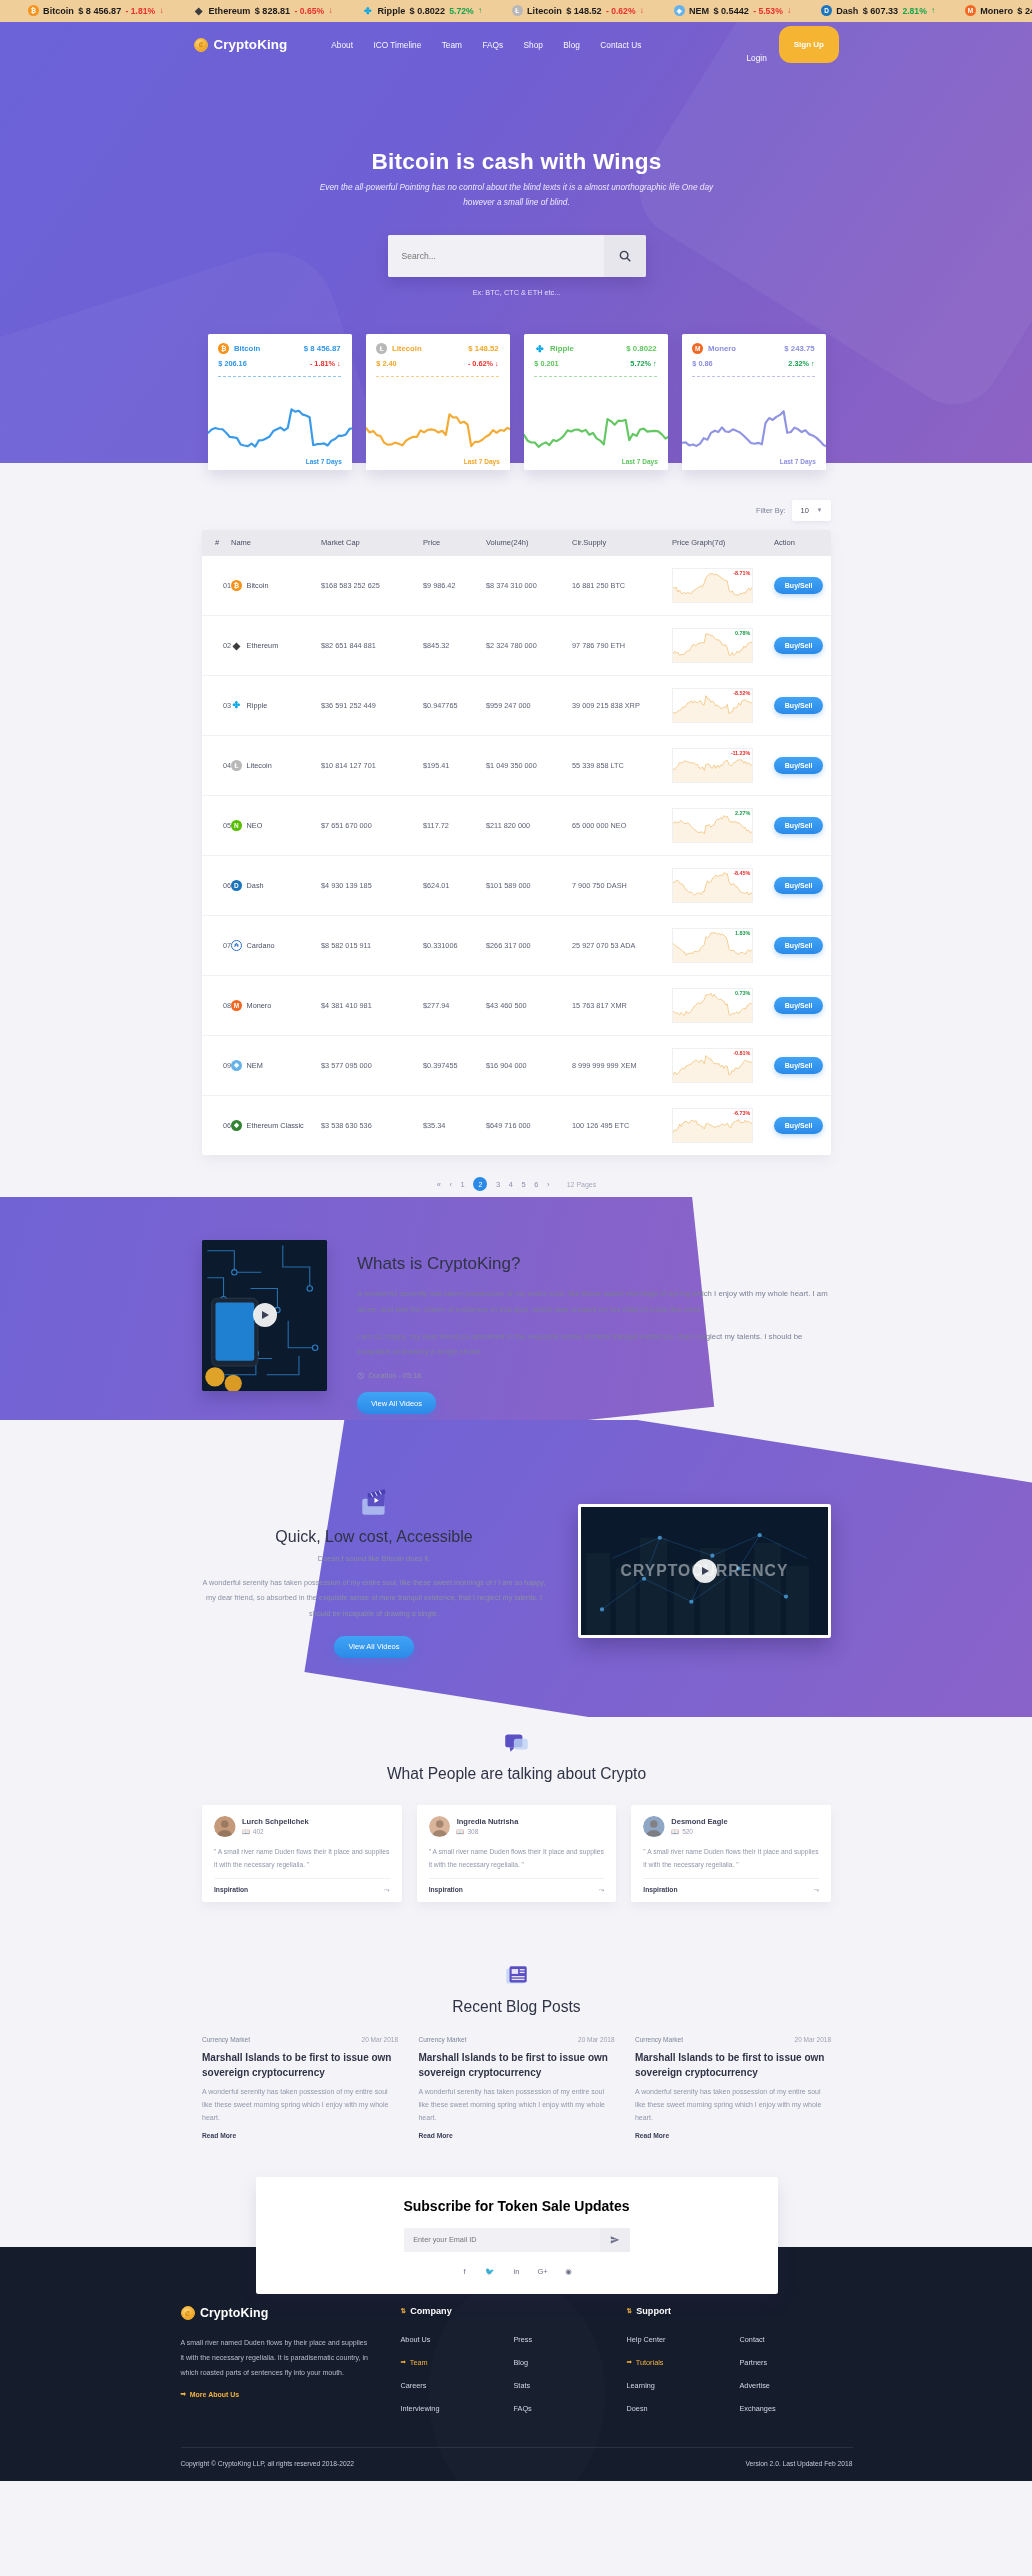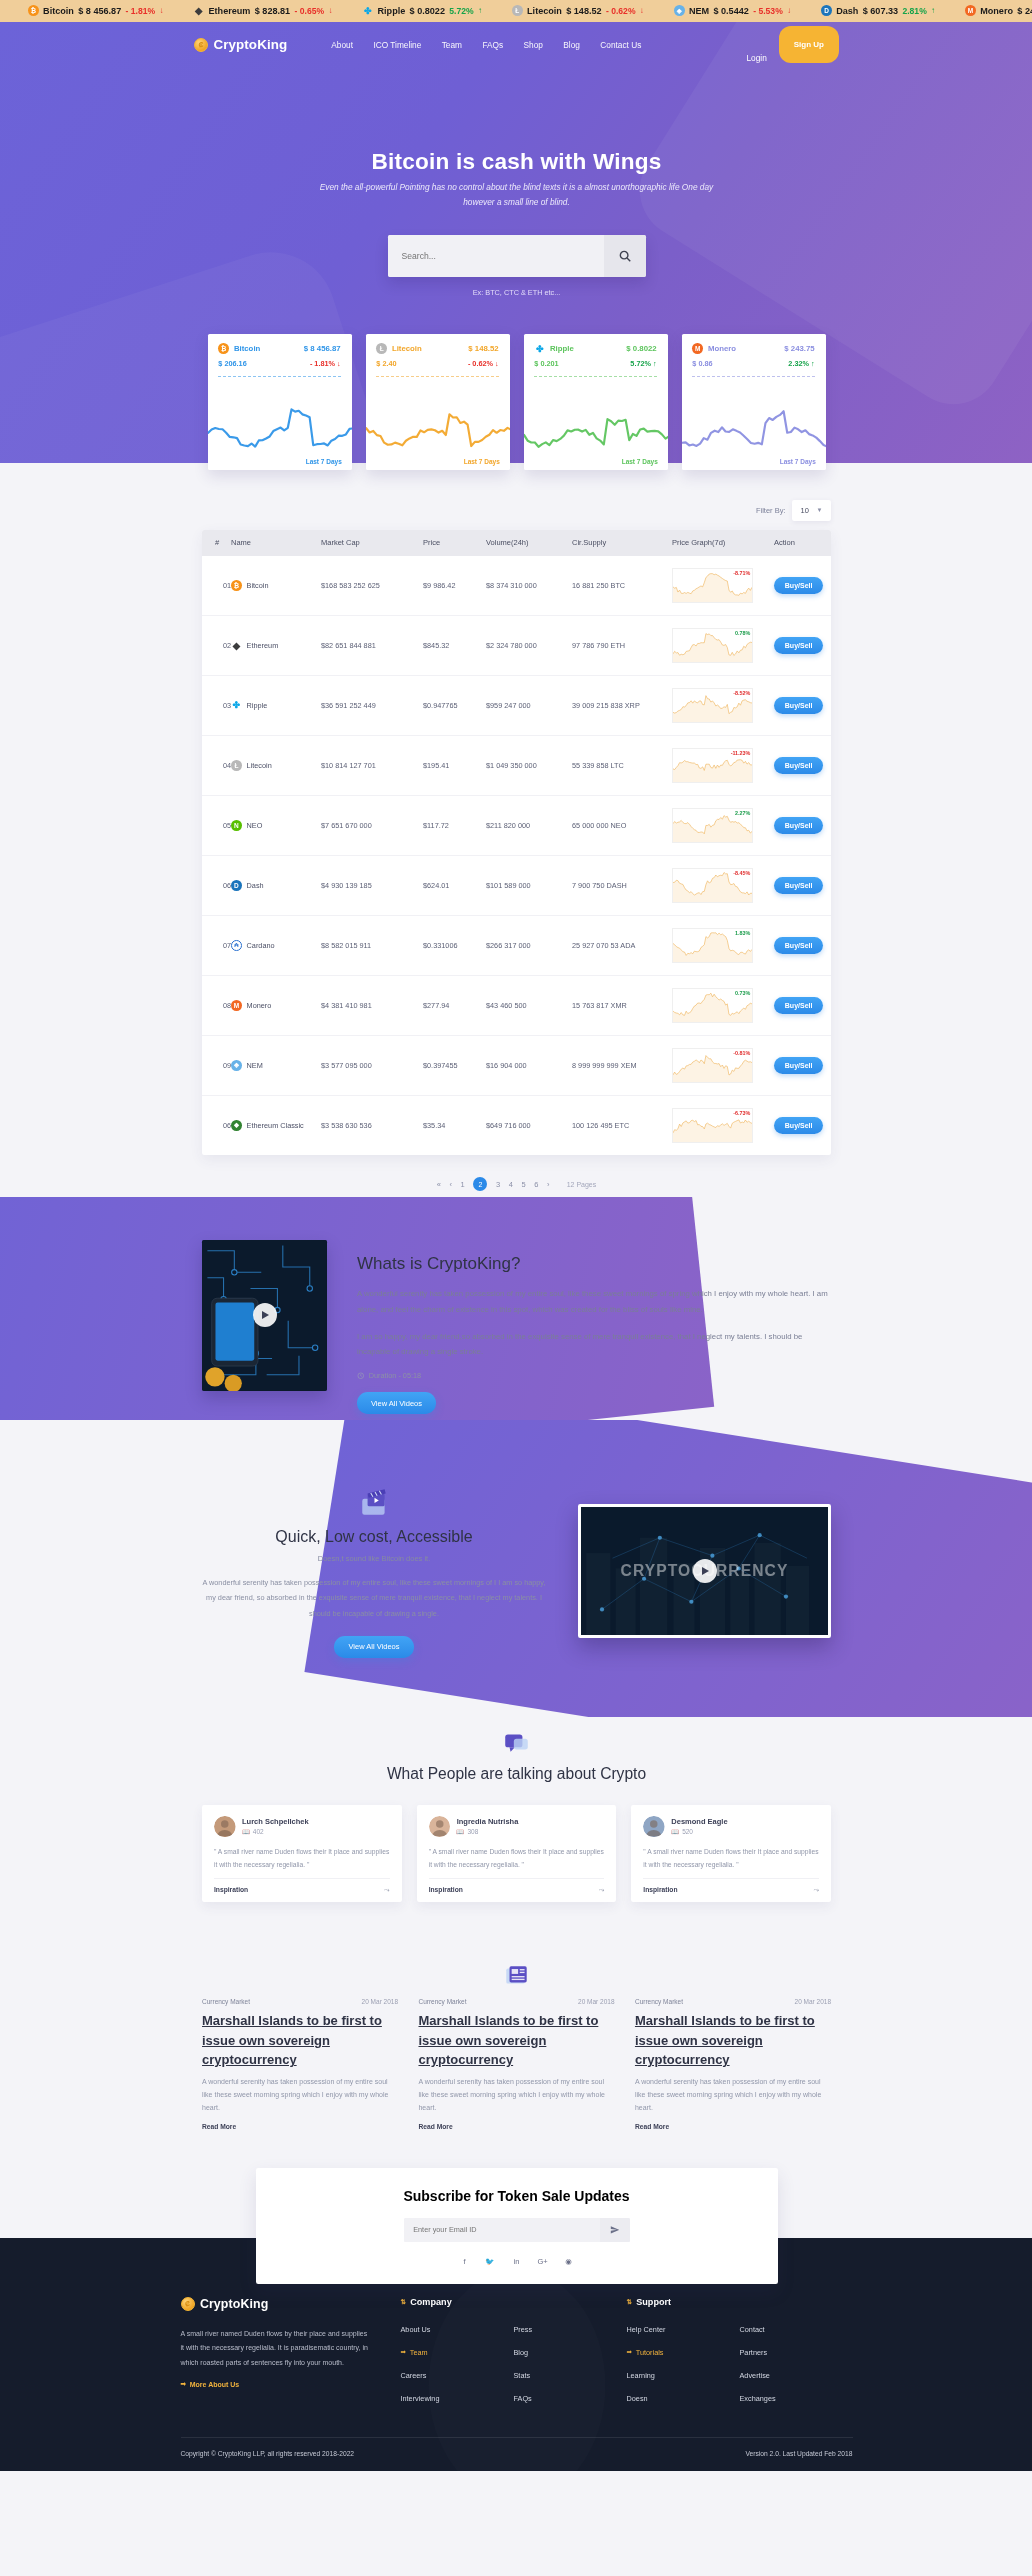--- a/index.html
+++ b/index.html
@@ -221,21 +221,21 @@
   .ttag { font-size:6.7px; font-weight:bold; color:#3d4158; }
 
   
   .blog-sec { padding:16px 0 38px; background:#f4f4f8; text-align:center; }
   .blog-ic { width:29px; height:29px; margin:0 auto 7.5px; }
   .blog-sec h2 { font-size:15.6px; font-weight:normal; color:#2f3345; margin-bottom:20.4px; }
   .bcards { width:629px; margin:0 auto; display:flex; gap:20.4px; text-align:left; }
   .bcard { flex:1; }
   .bmeta { display:flex; justify-content:space-between; font-size:6.5px; color:#9b9fb2; margin-bottom:6.5px; }
   .bmeta .cat { color:#7f8499; }
-  .bcard h3 { font-size:13px; line-height:1.5; color:#2f3345; margin-bottom:6.5px; font-weight:bold;text-decoration:underline; }
+  .bcard h3 { font-size:10px; line-height:1.5; color:#2f3345; margin-bottom:6.5px; font-weight:bold; }
   .bcard p { font-size:7px; line-height:1.85; color:#9197aa; margin-bottom:7.5px; }
   .bmore { font-size:6.7px; font-weight:bold; color:#3d4158; cursor:pointer; }
 
   
   .sub-sec { position:relative; height:70px; background:#f4f4f8; }
   .subcard {
     position:absolute; left:50%; transform:translateX(-50%); top:0; width:522px;
     background:#fff; border-radius:2.2px; box-shadow:0 7.5px 18.3px rgba(60,50,110,.12);
     padding:20.4px 0 16px; text-align:center; z-index:9;
   }
@@ -845,20 +845,21 @@
         <rect x="14" y="10" width="32" height="30" rx="3" fill="#5b4fc4"></rect>
         <g fill="#fff" opacity=".85">
             <rect x="18" y="15" width="12" height="9"></rect>
             <rect x="33" y="15" width="9" height="2.5"></rect>
             <rect x="33" y="20" width="9" height="2.5"></rect>
             <rect x="18" y="28" width="24" height="2.5"></rect>
             <rect x="18" y="33" width="24" height="2.5"></rect>
           </g>
       </svg>
     </div>
+    <h2>Recent Blog Posts</h2>
     <div class="bcards" id="bcards">
   <div class="bcard">
     <div class="bmeta">
       <span class="cat">Currency Market</span>
       <span>20 Mar 2018</span>
     </div>
     <h3>Marshall Islands to be first to issue own sovereign cryptocurrency</h3>
     <p>A wonderful serenity has taken possession of my entire soul like these sweet morning spring which I enjoy with my whole heart.</p>
     <div class="bmore">Read More</div>
   </div>

